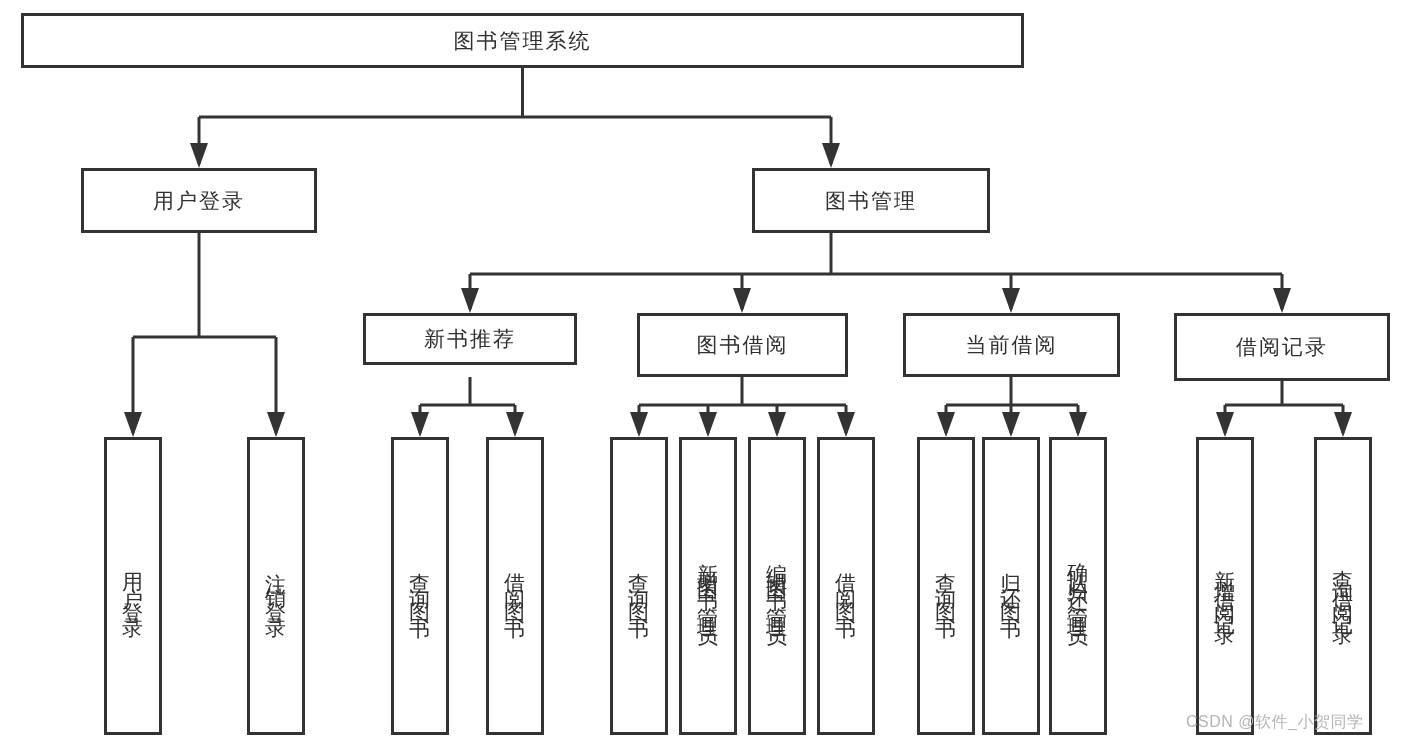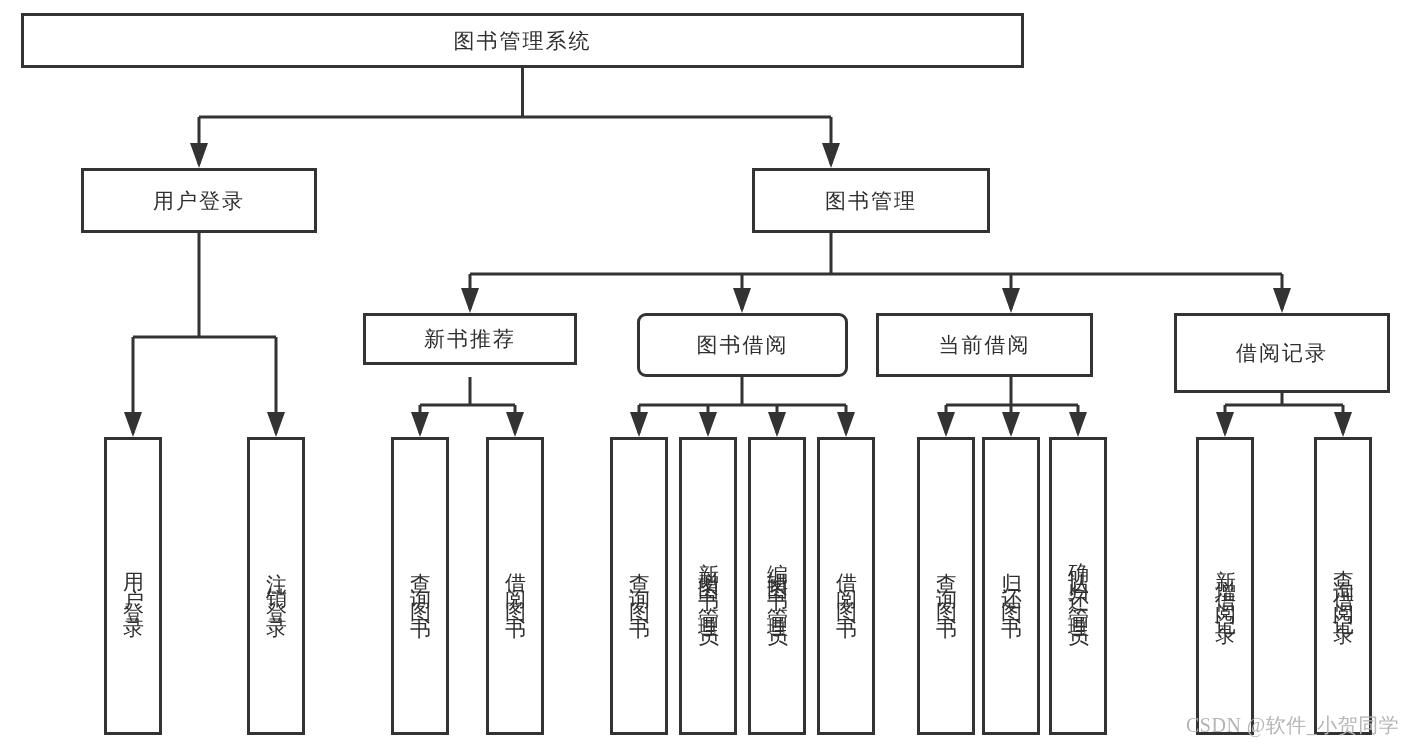--- a/index.html
+++ b/index.html
@@ -1,18 +1,18 @@
 <!DOCTYPE html>
 <html style="--line: #333333; --ink: #2f2f2f; --wm: #b5b5b5; --bg: #ffffff;"><head>
 <meta charset="utf-8">
 <style>
   html,body{margin:0;padding:0;background:#ffffff;}
   .canvas{
     position:relative;width:1405px;height:747px;background:var(--bg,#fff);
-    font-family:Liberation Serif, serif;overflow:hidden;
+    font-family:Liberation Sans, sans-serif;overflow:hidden;
   }
   svg.connectors{position:absolute;left:0;top:0;z-index:1;}
   svg.connectors .ln{fill:none;stroke:var(--line,#333);stroke-width:3;}
   svg.connectors .ah{fill:var(--line,#333);stroke:none;}
   .hbox{
     position:absolute;box-sizing:border-box;border:3px solid var(--line,#333);
     background:#fff;display:flex;align-items:center;justify-content:center;
     font-size:21px;color:var(--ink,#2f2f2f);letter-spacing:2px;z-index:2;
     white-space:nowrap;
   }
@@ -21,21 +21,21 @@
     border:3px solid var(--line,#333);background:#fff;display:flex;
     align-items:center;justify-content:center;z-index:2;
   }
   .vtext{
     writing-mode:vertical-rl;text-orientation:mixed;font-size:21px;line-height:1;
     letter-spacing:9px;color:var(--ink,#2f2f2f);white-space:nowrap;
   }
   .sp-lg .vtext{letter-spacing:15px;}
   .sp-md .vtext{letter-spacing:11px;}
   .watermark{
-    position:absolute;left:1186px;top:712px;z-index:6;font-size:20px;
+    position:absolute;left:1186px;top:712px;z-index:6;font-size:16px;
     color:var(--wm,#b5b5b5);letter-spacing:0.5px;white-space:nowrap;
   }
 </style>
 </head>
 <body>
 
 <div class="canvas">
 
   <svg class="connectors" width="1405" height="747" viewBox="0 0 1405 747" aria-hidden="true">
 
@@ -68,27 +68,27 @@
   <div class="hbox" style="left:81px;top:168px;width:236px;height:65px;">
     <span>用户登录</span>
   </div>
   <div class="hbox" style="left:712px;top:168px;width:238px;height:65px;margin-left:40px;">
     <span>图书管理</span>
   </div>
 
   <div class="hbox" style="left:363px;top:313px;width:214px;height:52px;">
     <span>新书推荐</span>
   </div>
-  <div class="hbox" style="left:637px;top:313px;width:211px;height:64px;border-radius:9px;">
+  <div class="hbox" style="left:637px;top:313px;width:211px;height:64px;">
     <span>图书借阅</span>
   </div>
-  <div class="hbox" style="left:876px;top:313px;width:217px;height:64px;">
+  <div class="hbox" style="left:903px;top:313px;width:217px;height:64px;">
     <span>当前借阅</span>
   </div>
-  <div class="hbox" style="left:1174px;top:313px;width:216px;height:80px;">
+  <div class="hbox" style="left:1174px;top:313px;width:216px;height:68px;">
     <span>借阅记录</span>
   </div>
 
   <div class="vbox sp-lg" style="left:104px;">
     <span class="vtext">用户登录</span>
   </div>
   <div class="vbox sp-lg" style="left:247px;">
     <span class="vtext">注销登录</span>
   </div>
 

